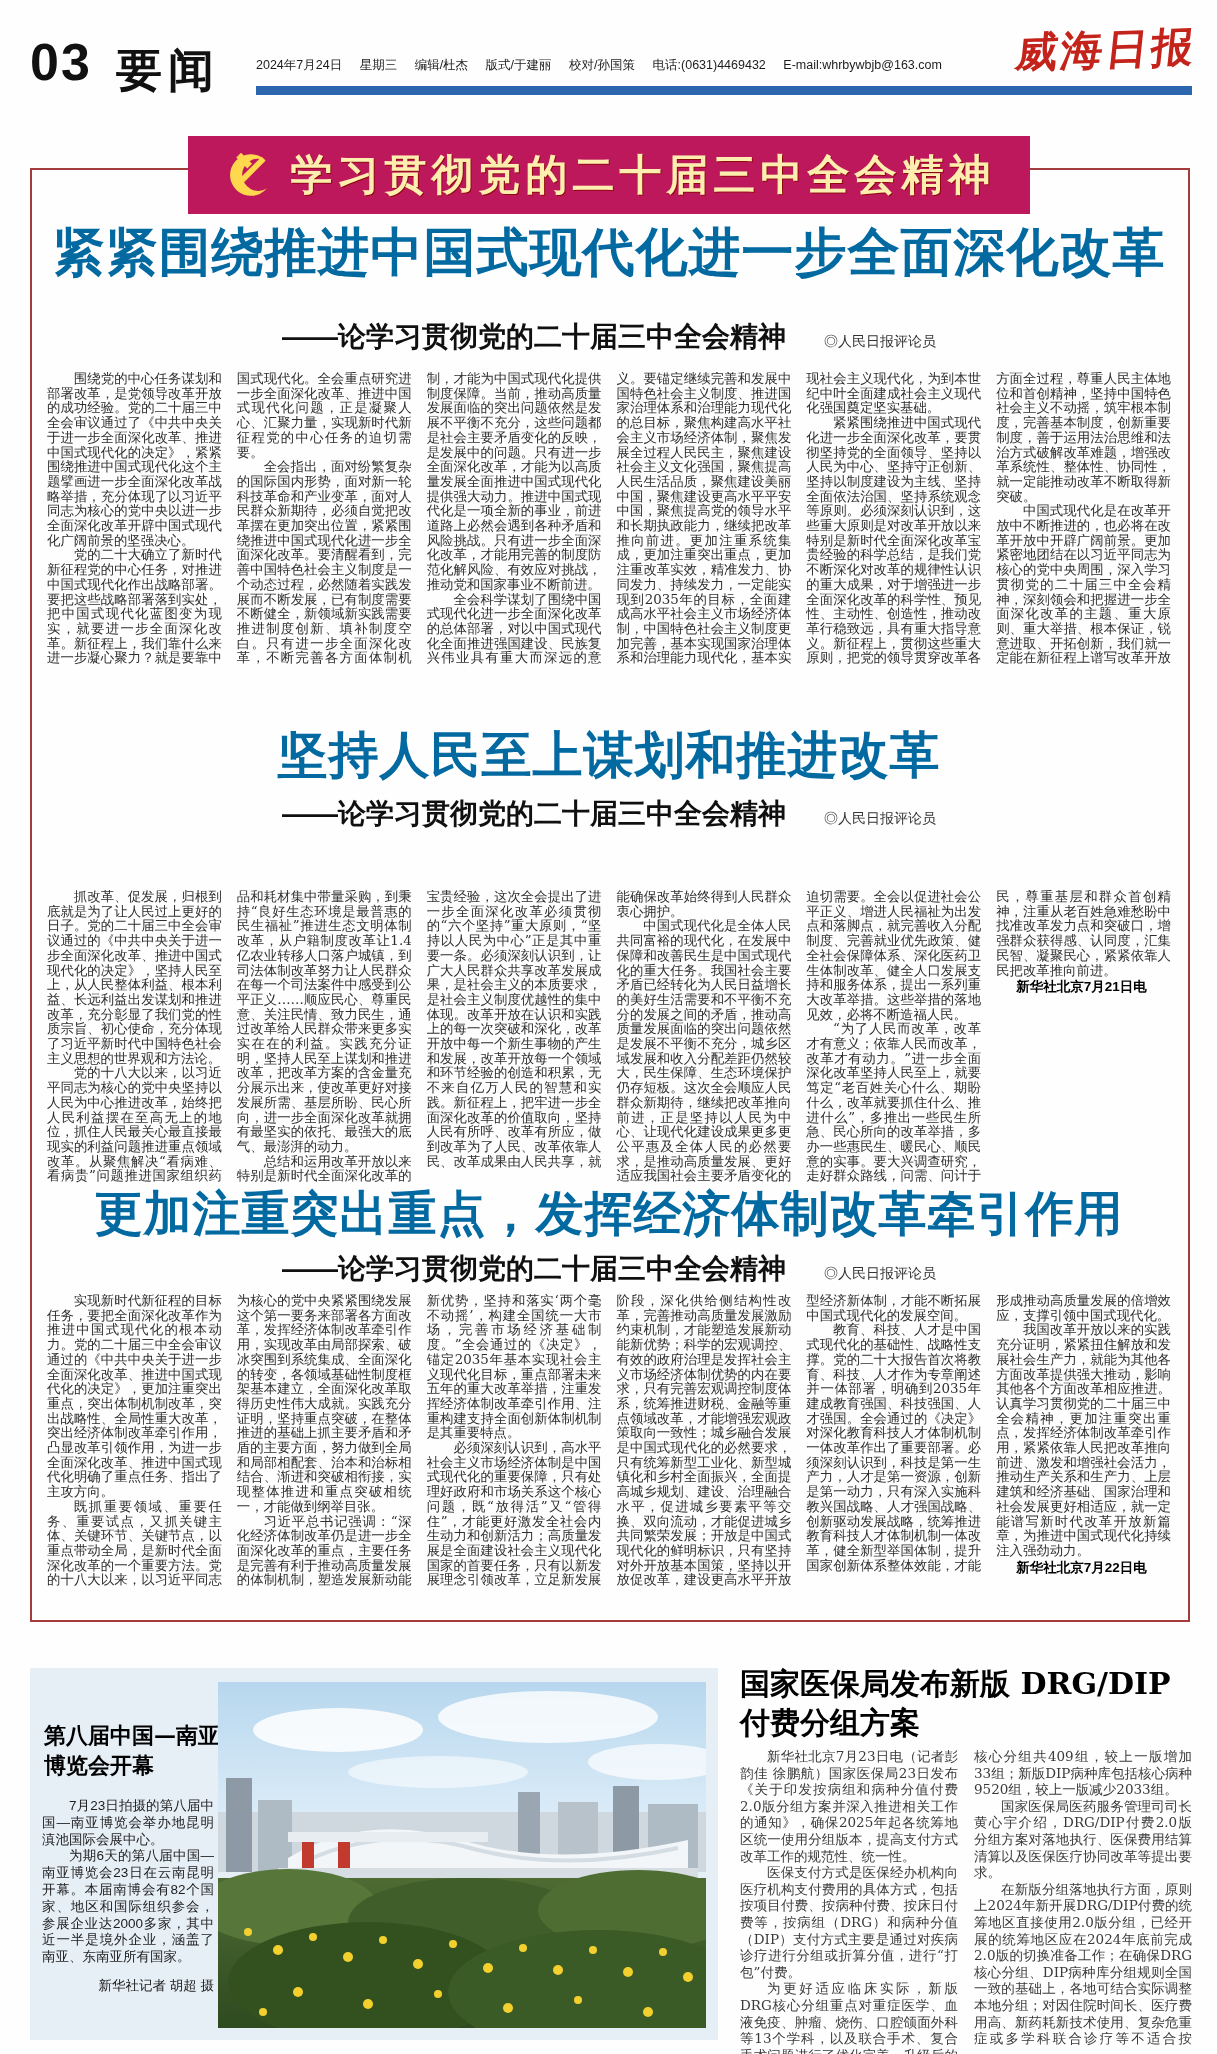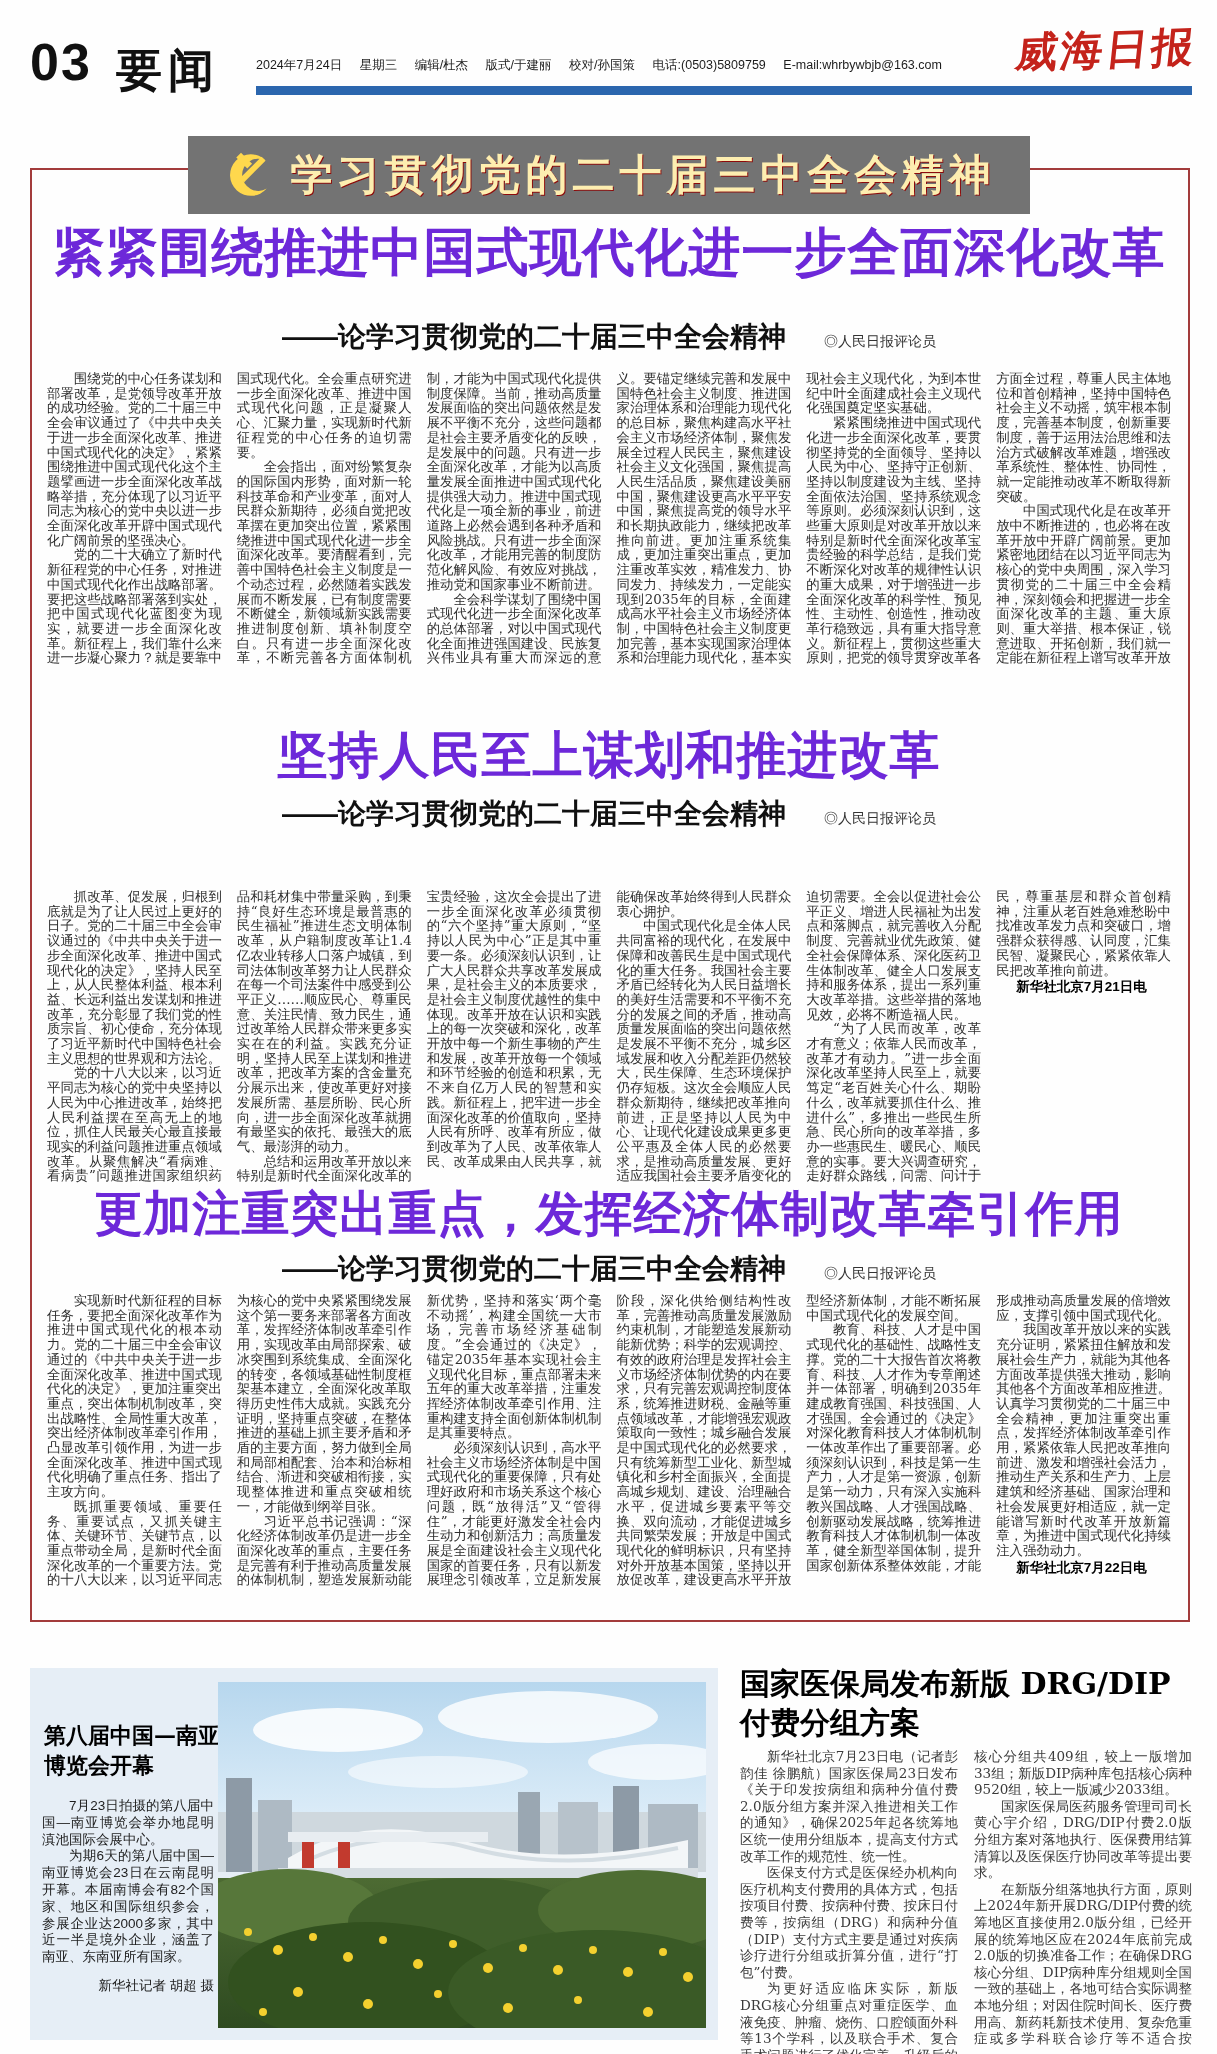--- a/index.html
+++ b/index.html
@@ -13,26 +13,26 @@
   .info-line{left:256px;top:57px;font-size:12.5px;color:#1c1c1c;white-space:nowrap;}
   .info-line span{margin-right:14px;}
   .blue-bar{left:256px;top:86px;width:936px;height:9px;background:#2b66ae;}
   .masthead{left:1016px;top:22px;font-size:42px;font-weight:bold;color:#c4231b;
             font-family:"DejaVu Serif","Liberation Serif",serif;
             transform:skewX(-8deg) rotate(-2deg);letter-spacing:3px;}
 
   
   .red-box{left:30px;top:168px;width:1156px;height:1450px;border:2px solid #a33c3c;background:transparent;}
 
-  .banner{left:188px;top:136px;width:842px;height:78px;background:#737373;
+  .banner{left:188px;top:136px;width:842px;height:78px;background:#be185d;
           display:flex;align-items:center;justify-content:center;gap:16px;}
   .banner-text{font-size:42px;font-weight:bold;color:#fdeeb0;letter-spacing:5px;
                text-shadow:1px 1px 0 #8d0a0a;}
 
-  .headline{left:34px;width:1150px;text-align:center;font-weight:bold;color:#6d28d9;
+  .headline{left:34px;width:1150px;text-align:center;font-weight:bold;color:#0369a1;
             font-family:"DejaVu Serif","Liberation Serif",serif;letter-spacing:1px;}
   .hl1{top:218px;font-size:52px;}
   .hl2{top:722px;font-size:50px;}
   .hl3{top:1182px;font-size:48px;}
 
   .subrow{left:34px;width:1150px;display:flex;justify-content:center;align-items:baseline;gap:38px;}
   .sr1{top:318px;} .sr2{top:795px;} .sr3{top:1250px;}
   .subtitle{font-size:28px;font-weight:bold;color:#101010;}
   .byline{font-size:14px;color:#333;}
 
@@ -67,21 +67,21 @@
 <div class="page">
 
   <div class="abs pageno">03</div>
   <div class="abs section-title">要闻</div>
   <div class="abs info-line">
     <span>2024年7月24日</span>
     <span>星期三</span>
     <span>编辑/杜杰</span>
     <span>版式/于建丽</span>
     <span>校对/孙国策</span>
-    <span>电话:(0503)5809759</span>
+    <span>电话:(0631)4469432</span>
     <span>E-mail:whrbywbjb@163.com</span>
   </div>
   <div class="abs blue-bar"></div>
   <div class="abs masthead">威海日报</div>
 
   <div class="abs red-box"></div>
 
   <div class="abs banner">
     <span style="display:inline-flex;">
       <svg width="52" height="52" viewBox="0 0 100 100">

